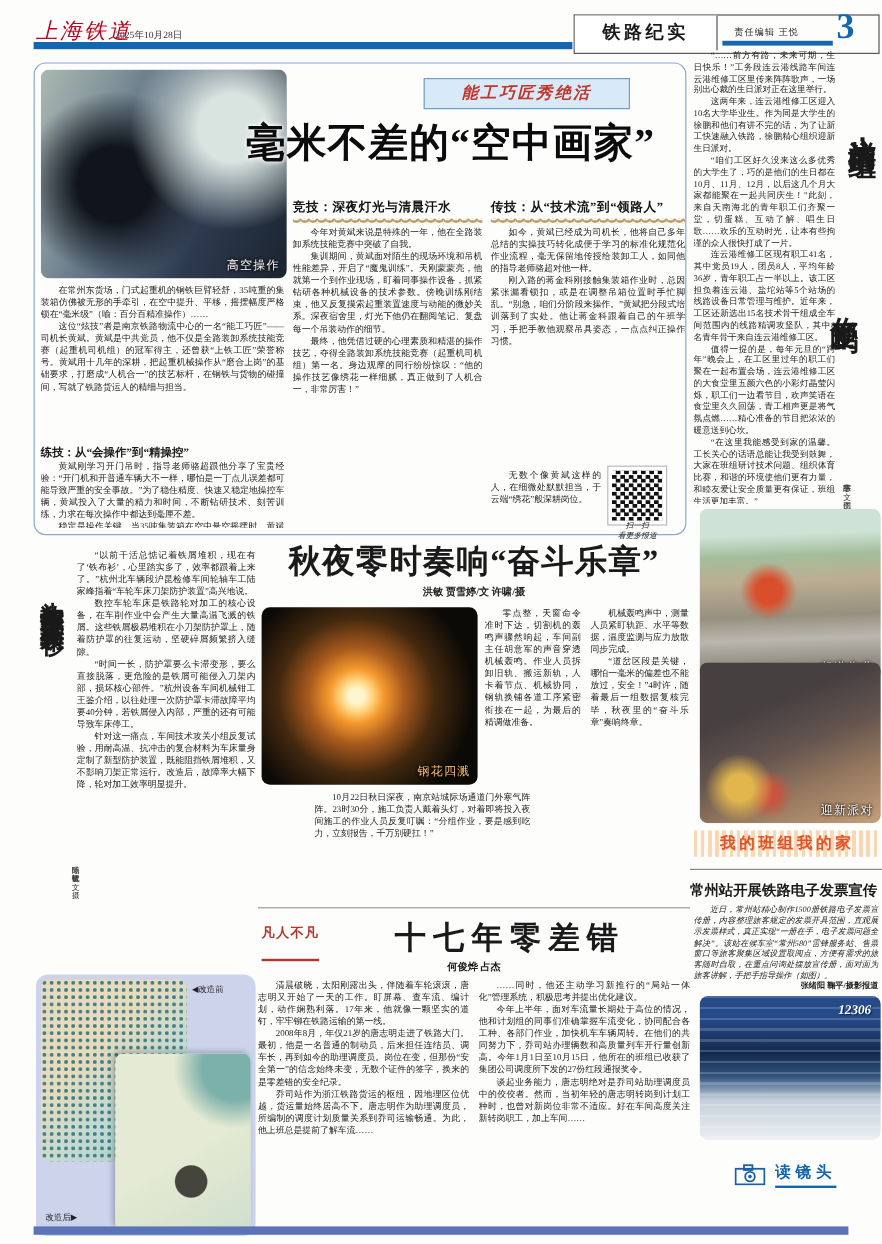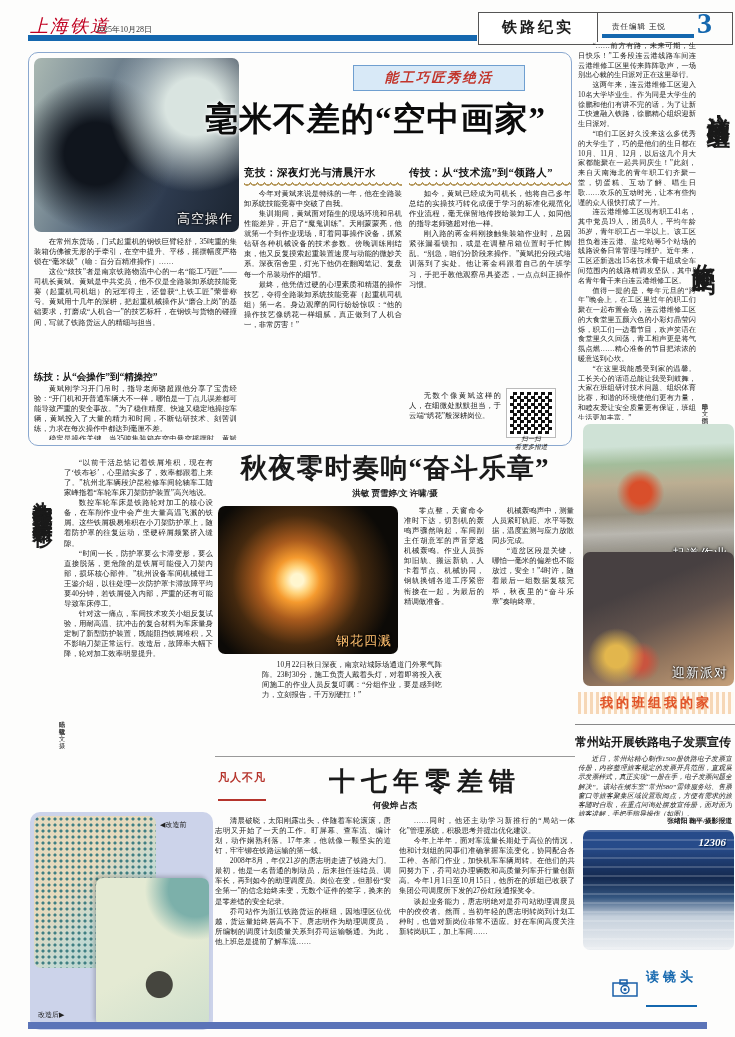--- a/index.html
+++ b/index.html
@@ -3,21 +3,21 @@
 <meta charset="utf-8">
 <style>
   html,body{margin:0;padding:0;background:#e8e8e8;}
   .page{position:relative;width:735px;height:1037px;background:#fdfdfc;overflow:hidden;
         font-family:"Liberation Serif","DejaVu Serif",serif;color:#1a1a1a;}
   .abs{position:absolute;}
   p{margin:0;text-indent:2em;}
   .bodytext{font-size:7.4px;line-height:1.36;text-align:justify;color:#222;overflow:hidden;}
   .bodytext.sm{font-size:7.2px;}
   .photo{border-radius:7px;overflow:hidden;}
-  .photo-cap{position:absolute;right:6px;bottom:4px;color:#fff;font-size:13px;
+  .photo-cap{position:absolute;right:6px;bottom:4px;color:#fff;font-size:10px;
              text-shadow:0 0 3px #000,0 0 2px #000;letter-spacing:1px;text-align:center;}
   .vtext{writing-mode:vertical-rl;text-orientation:upright;}
   .wavy{height:4px;margin-top:2px;background-image:radial-gradient(circle at 3px -1px,transparent 3px,#b79a5e 3px,#b79a5e 4.5px,transparent 5px);background-size:7px 4px;background-repeat:repeat-x;}
   .subhead{font-weight:bold;font-size:10.5px;color:#111;letter-spacing:0.5px;}
   
   .ph-crane{background:
      radial-gradient(circle at 78% 28%,#d9e4e0 0 14%,rgba(217,228,224,0) 42%),
      radial-gradient(circle at 30% 55%,#10151d 0 18%,rgba(16,21,29,0) 45%),
      linear-gradient(112deg,#aab8b2 0%,#84959c 22%,#54667a 45%,#2d3a4e 68%,#1b2430 100%);}
   .ph-sparks{background:
@@ -204,17 +204,17 @@
     <span class="abs" style="right:8px;top:6px;color:#fff;font-weight:bold;font-size:11px;font-style:italic;text-shadow:1px 1px 1px #00224d;">12306</span>
   </div>
 
   <div class="abs" style="left:612px;top:968px;display:flex;align-items:center;gap:8px;">
     <svg width="26" height="18" viewBox="0 0 26 18">
       <rect x="1" y="4" width="24" height="13" fill="none" stroke="#1a5fa8" stroke-width="1.5"></rect>
       <rect x="8" y="1" width="7" height="4" fill="none" stroke="#1a5fa8" stroke-width="1.5"></rect>
       <circle cx="13" cy="10.5" r="4" fill="none" stroke="#1a5fa8" stroke-width="1.5"></circle>
       <circle cx="13" cy="10.5" r="1.5" fill="#1a5fa8"></circle>
     </svg>
-    <span style="color:#1467ae;font-weight:bold;font-size:13px;letter-spacing:4px;border-bottom:2px solid #1467ae;padding-bottom:19px;">读镜头</span>
+    <span style="color:#1467ae;font-weight:bold;font-size:13px;letter-spacing:4px;border-bottom:2px solid #1467ae;padding-bottom:2px;">读镜头</span>
   </div>
 
   <div class="abs" style="left:28px;top:1022px;width:679px;height:7px;background:#5b74b8;"></div>
 </div>
 
 </body></html>

